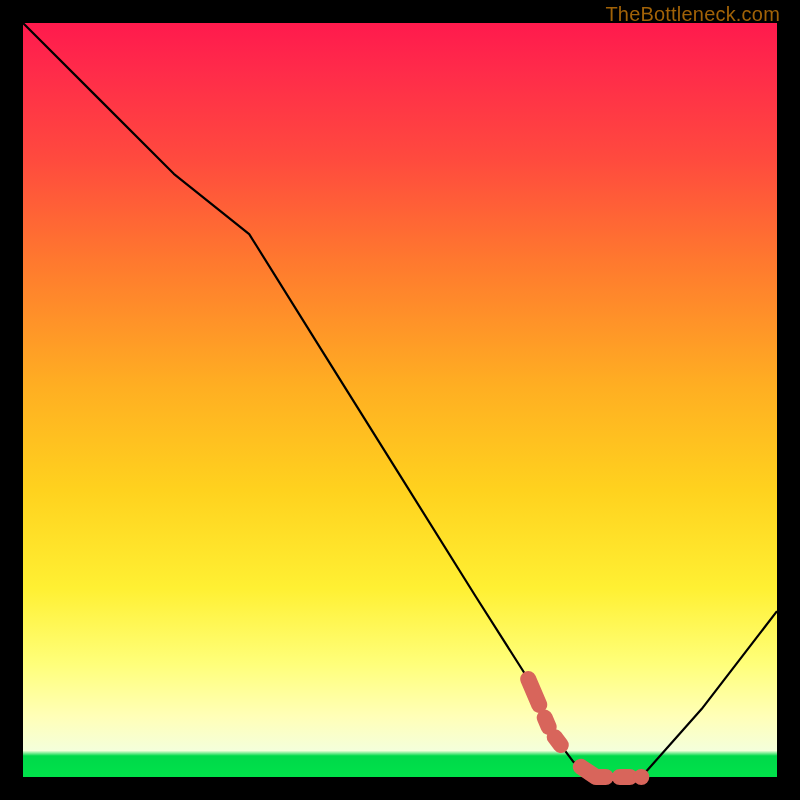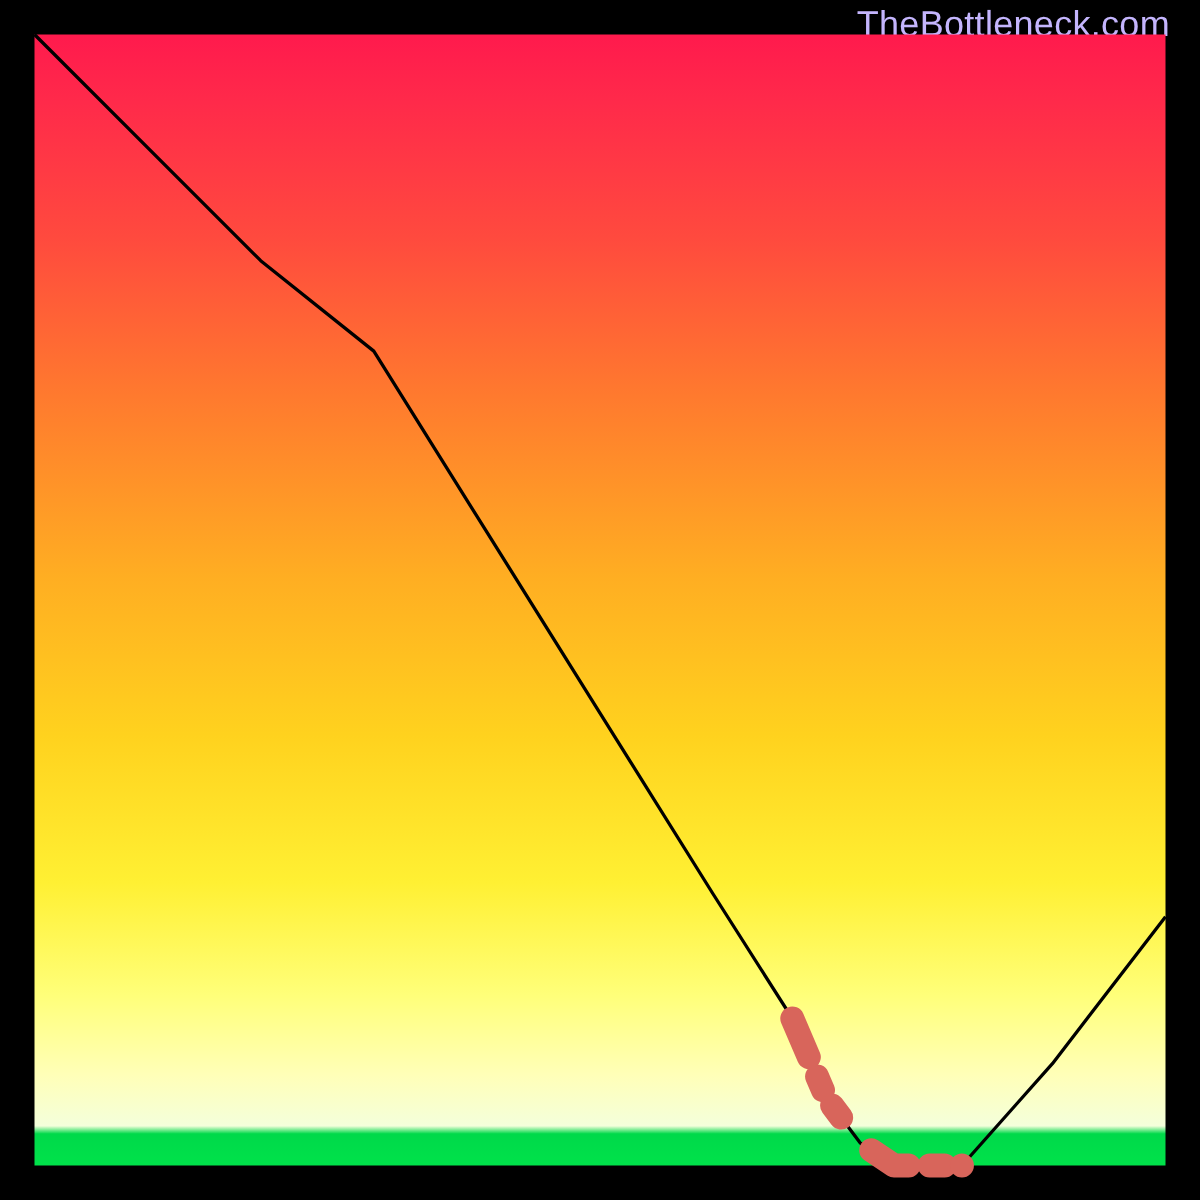--- a/index.html
+++ b/index.html
@@ -37,22 +37,22 @@
       #ffffb8 92%,
       #f4ffdb 96.5%,
       #00d94a 97.2%,
       #00e24a 100%
     );
   }
   .attribution {
     position: absolute;
     top: 3px;
     right: 20px;
-    color: #c4b5fd;
-    font-size: 24px;
+    color: #a16207;
+    font-size: 20px;
     font-weight: 500;
     letter-spacing: 0.2px;
   }
   svg.overlay {
     position: absolute;
     left: 23px;
     top: 23px;
     width: 754px;
     height: 754px;
     overflow: visible;

